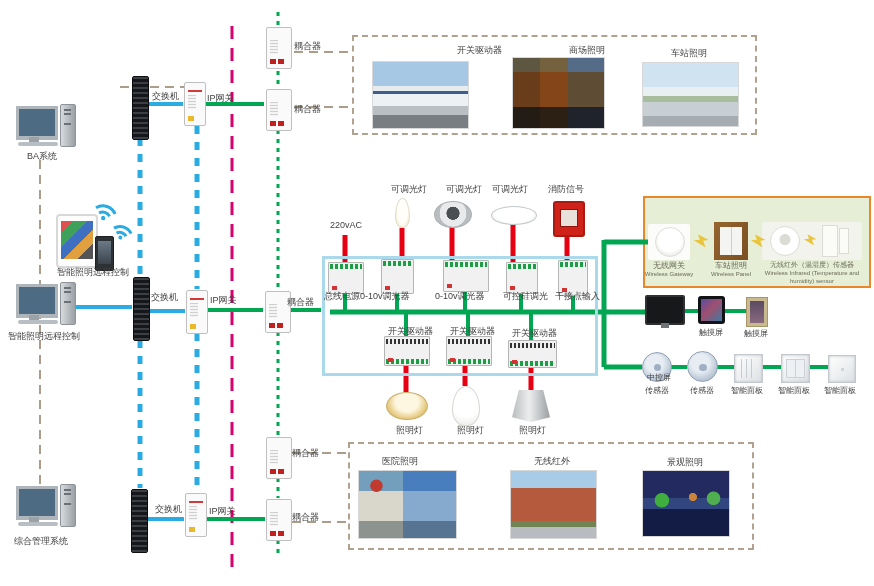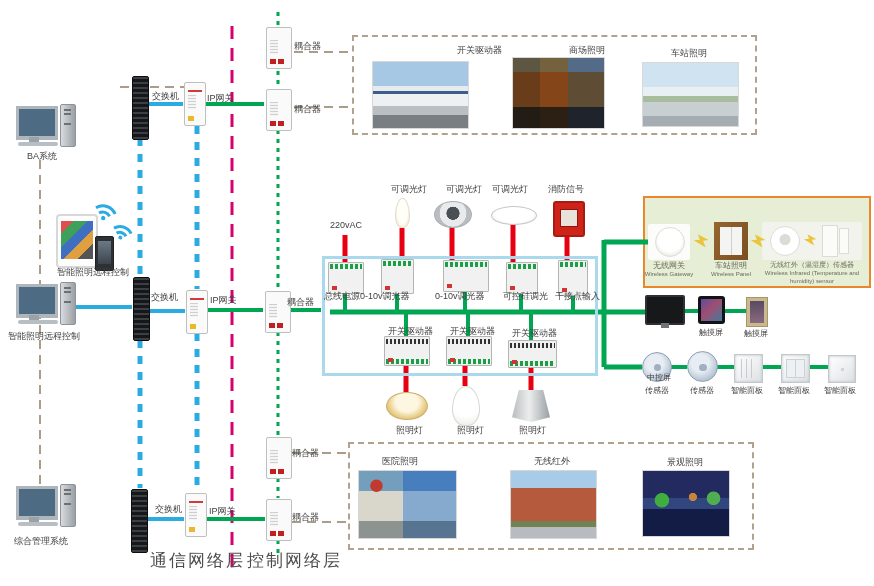--- a/index.html
+++ b/index.html
@@ -362,16 +362,14 @@
   <span class="lbl" style="left:645px;top:385px;font-size:8px;">传感器</span>
   <div class="dev sensor" style="left:687px;top:351px;width:29px;height:29px;"></div>
   <span class="lbl" style="left:690px;top:385px;font-size:8px;">传感器</span>
   <div class="dev spanel g4" style="left:734px;top:354px;width:27px;height:27px;"></div>
   <span class="lbl" style="left:731px;top:385px;font-size:8px;">智能面板</span>
   <div class="dev spanel g2" style="left:781px;top:354px;width:27px;height:27px;"></div>
   <span class="lbl" style="left:778px;top:385px;font-size:8px;">智能面板</span>
   <div class="dev spanel g1" style="left:828px;top:355px;width:26px;height:26px;"></div>
   <span class="lbl" style="left:824px;top:385px;font-size:8px;">智能面板</span>
 
-  <span class="lbl-lg" style="left:150px;top:549px;">通信网络层</span>
-  <span class="lbl-lg" style="left:247px;top:549px;">控制网络层</span>
 
 </div>
 
 </body></html>

